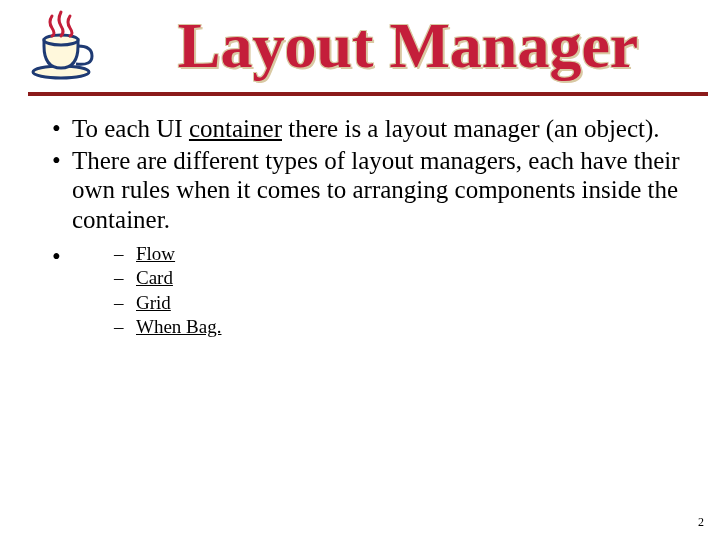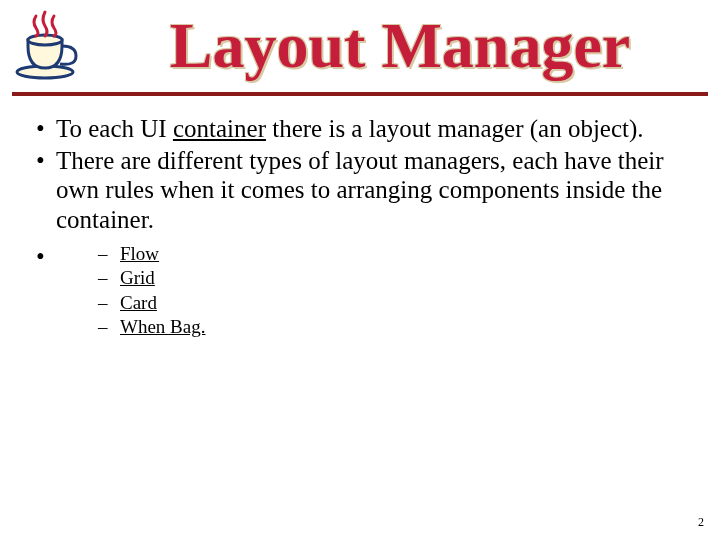--- a/index.html
+++ b/index.html
@@ -10,20 +10,21 @@
     background: #ffffff;
     font-family: "Times New Roman", Times, serif;
     color: #000;
     overflow: hidden;
   }
   .slide {
     position: relative;
     width: 720px;
     height: 540px;
     box-sizing: border-box;
+    padding-left: 16px;
   }
   .header {
     display: flex;
     align-items: center;
     padding: 6px 10px 0 10px;
   }
   .icon-box {
     width: 80px;
     height: 80px;
     flex: 0 0 auto;
@@ -139,22 +140,22 @@
       </li>
       <li>
         <span>There are different types of layout managers, each have their own rules when it comes to arranging components inside the container.</span>
       </li>
     </ul>
 
     <ul class="bullets examples">
       <li>
         <ul class="dashes">
           <li>Flow</li>
+          <li>Card</li>
           <li>Grid</li>
-          <li>Card</li>
           <li>When Bag.</li>
         </ul>
       </li>
     </ul>
   </div>
 
   <div class="page-number">2</div>
 </div>
 
 </body></html>

